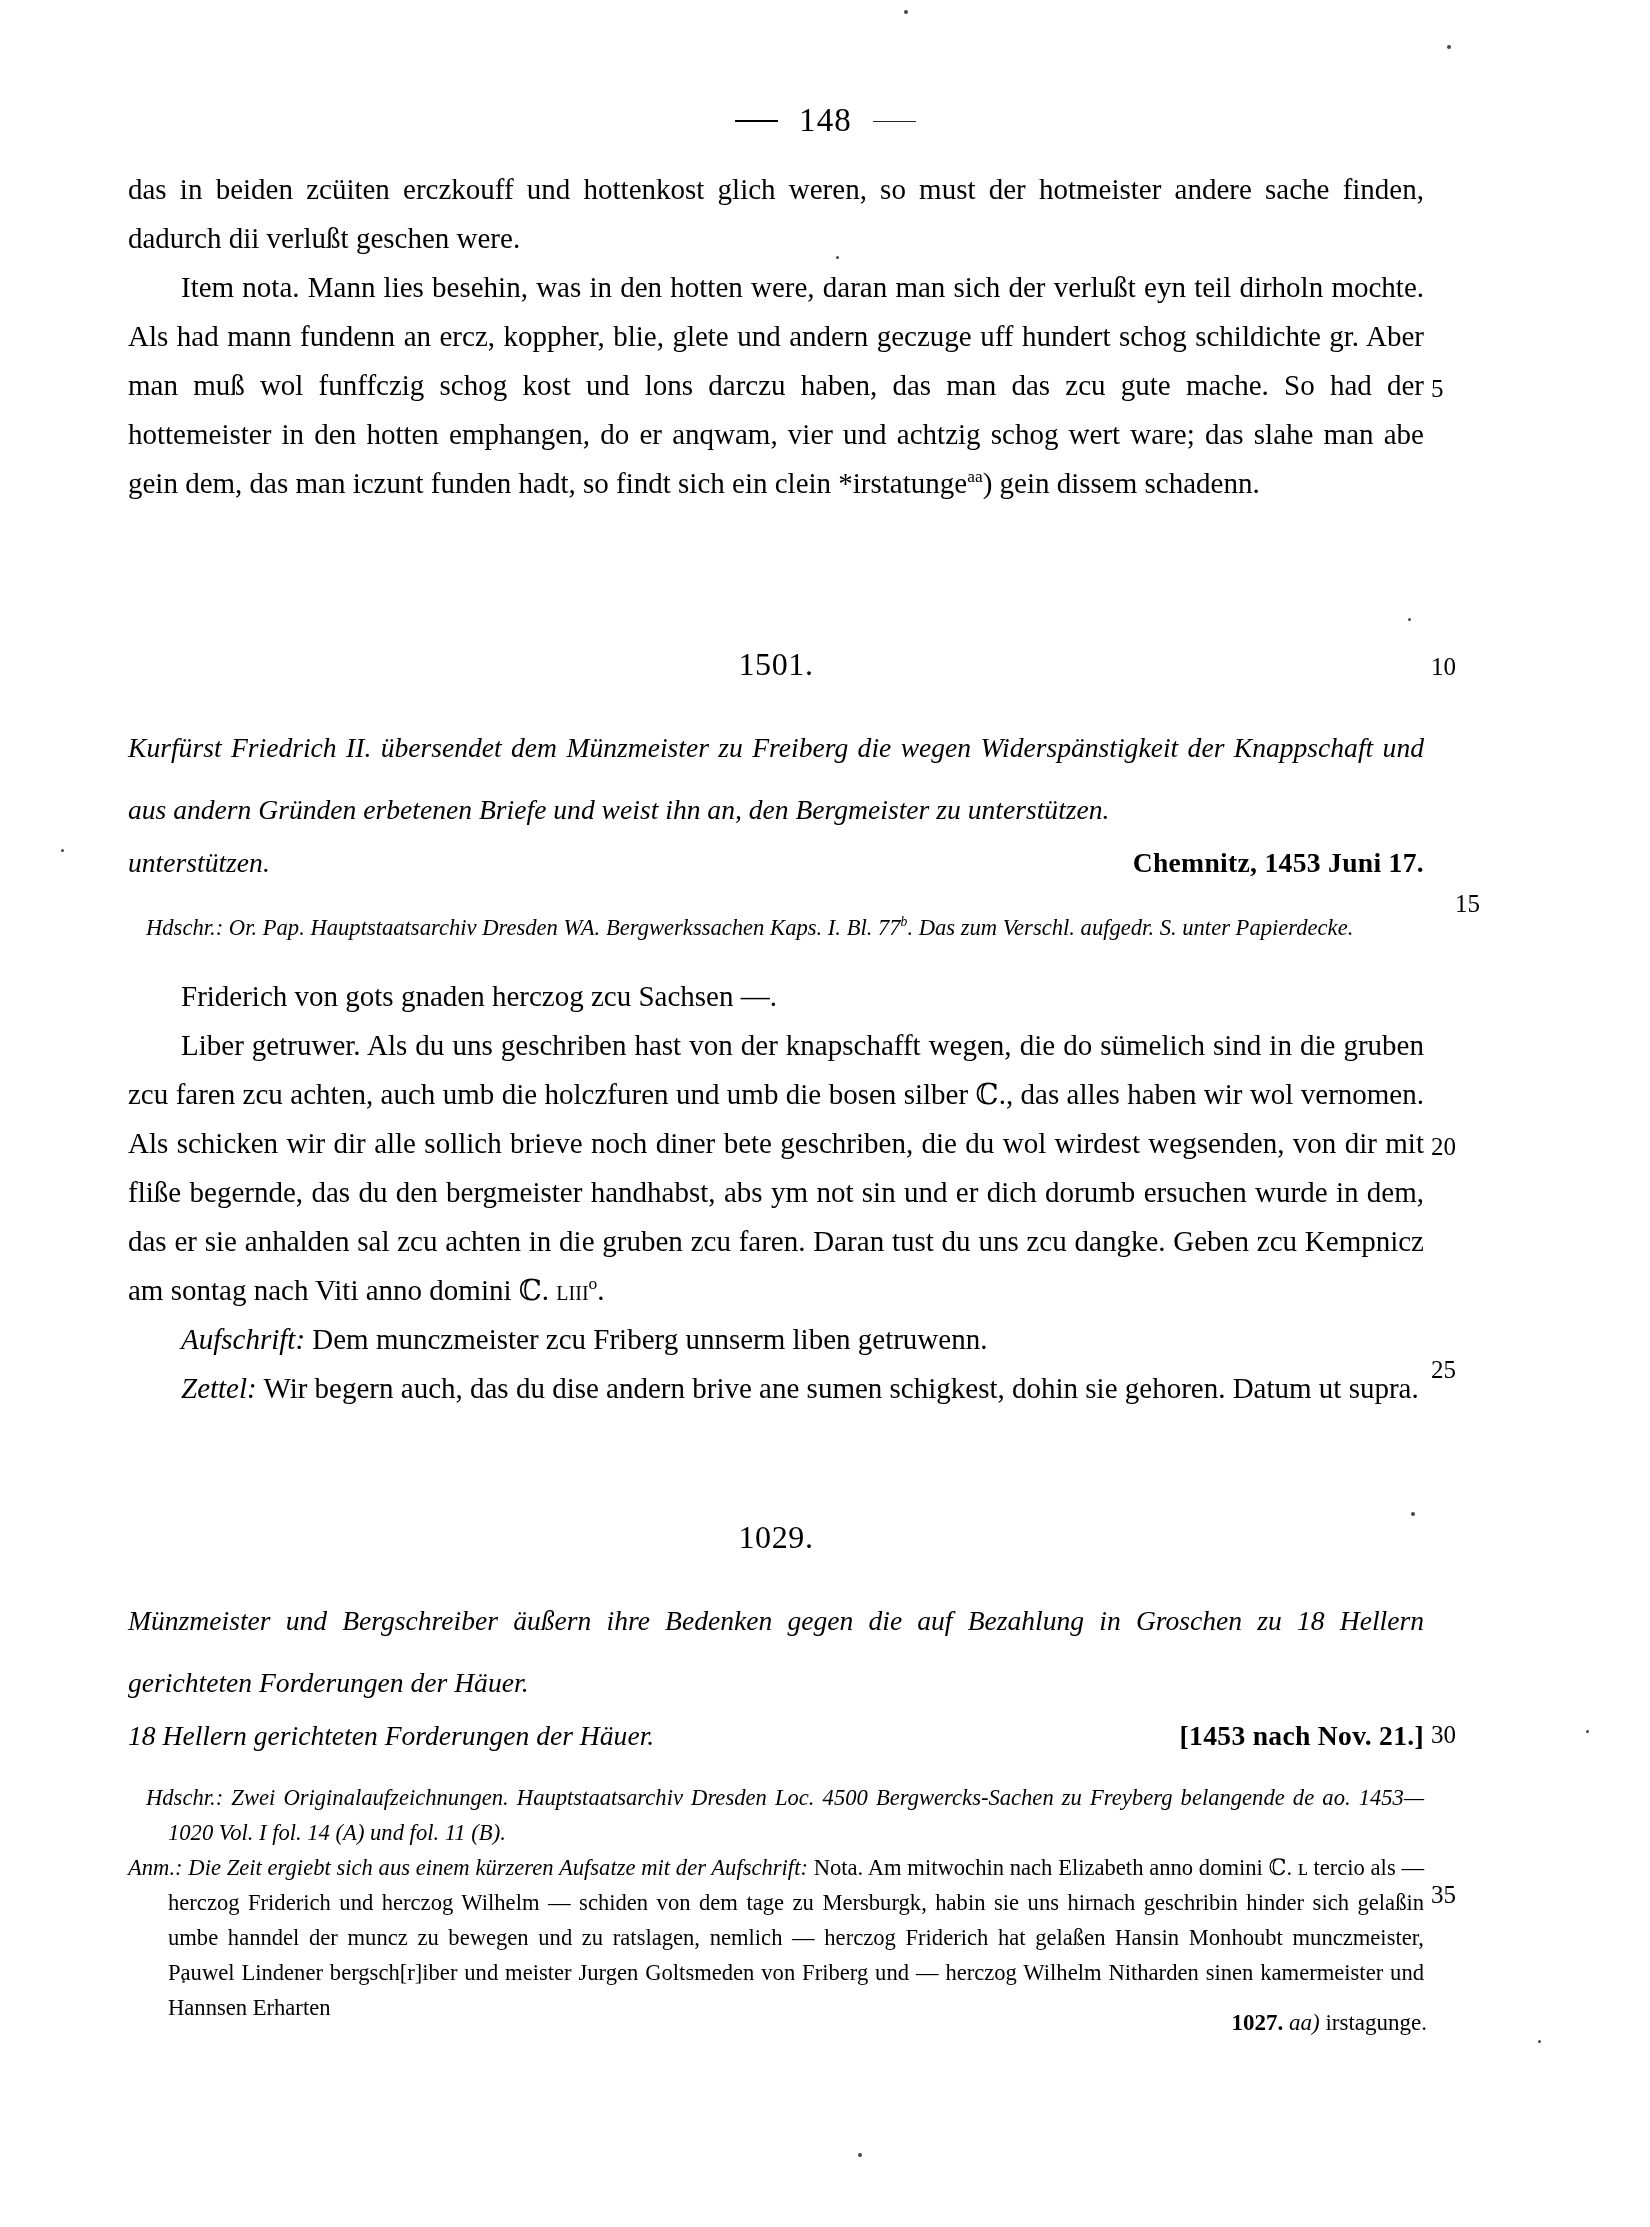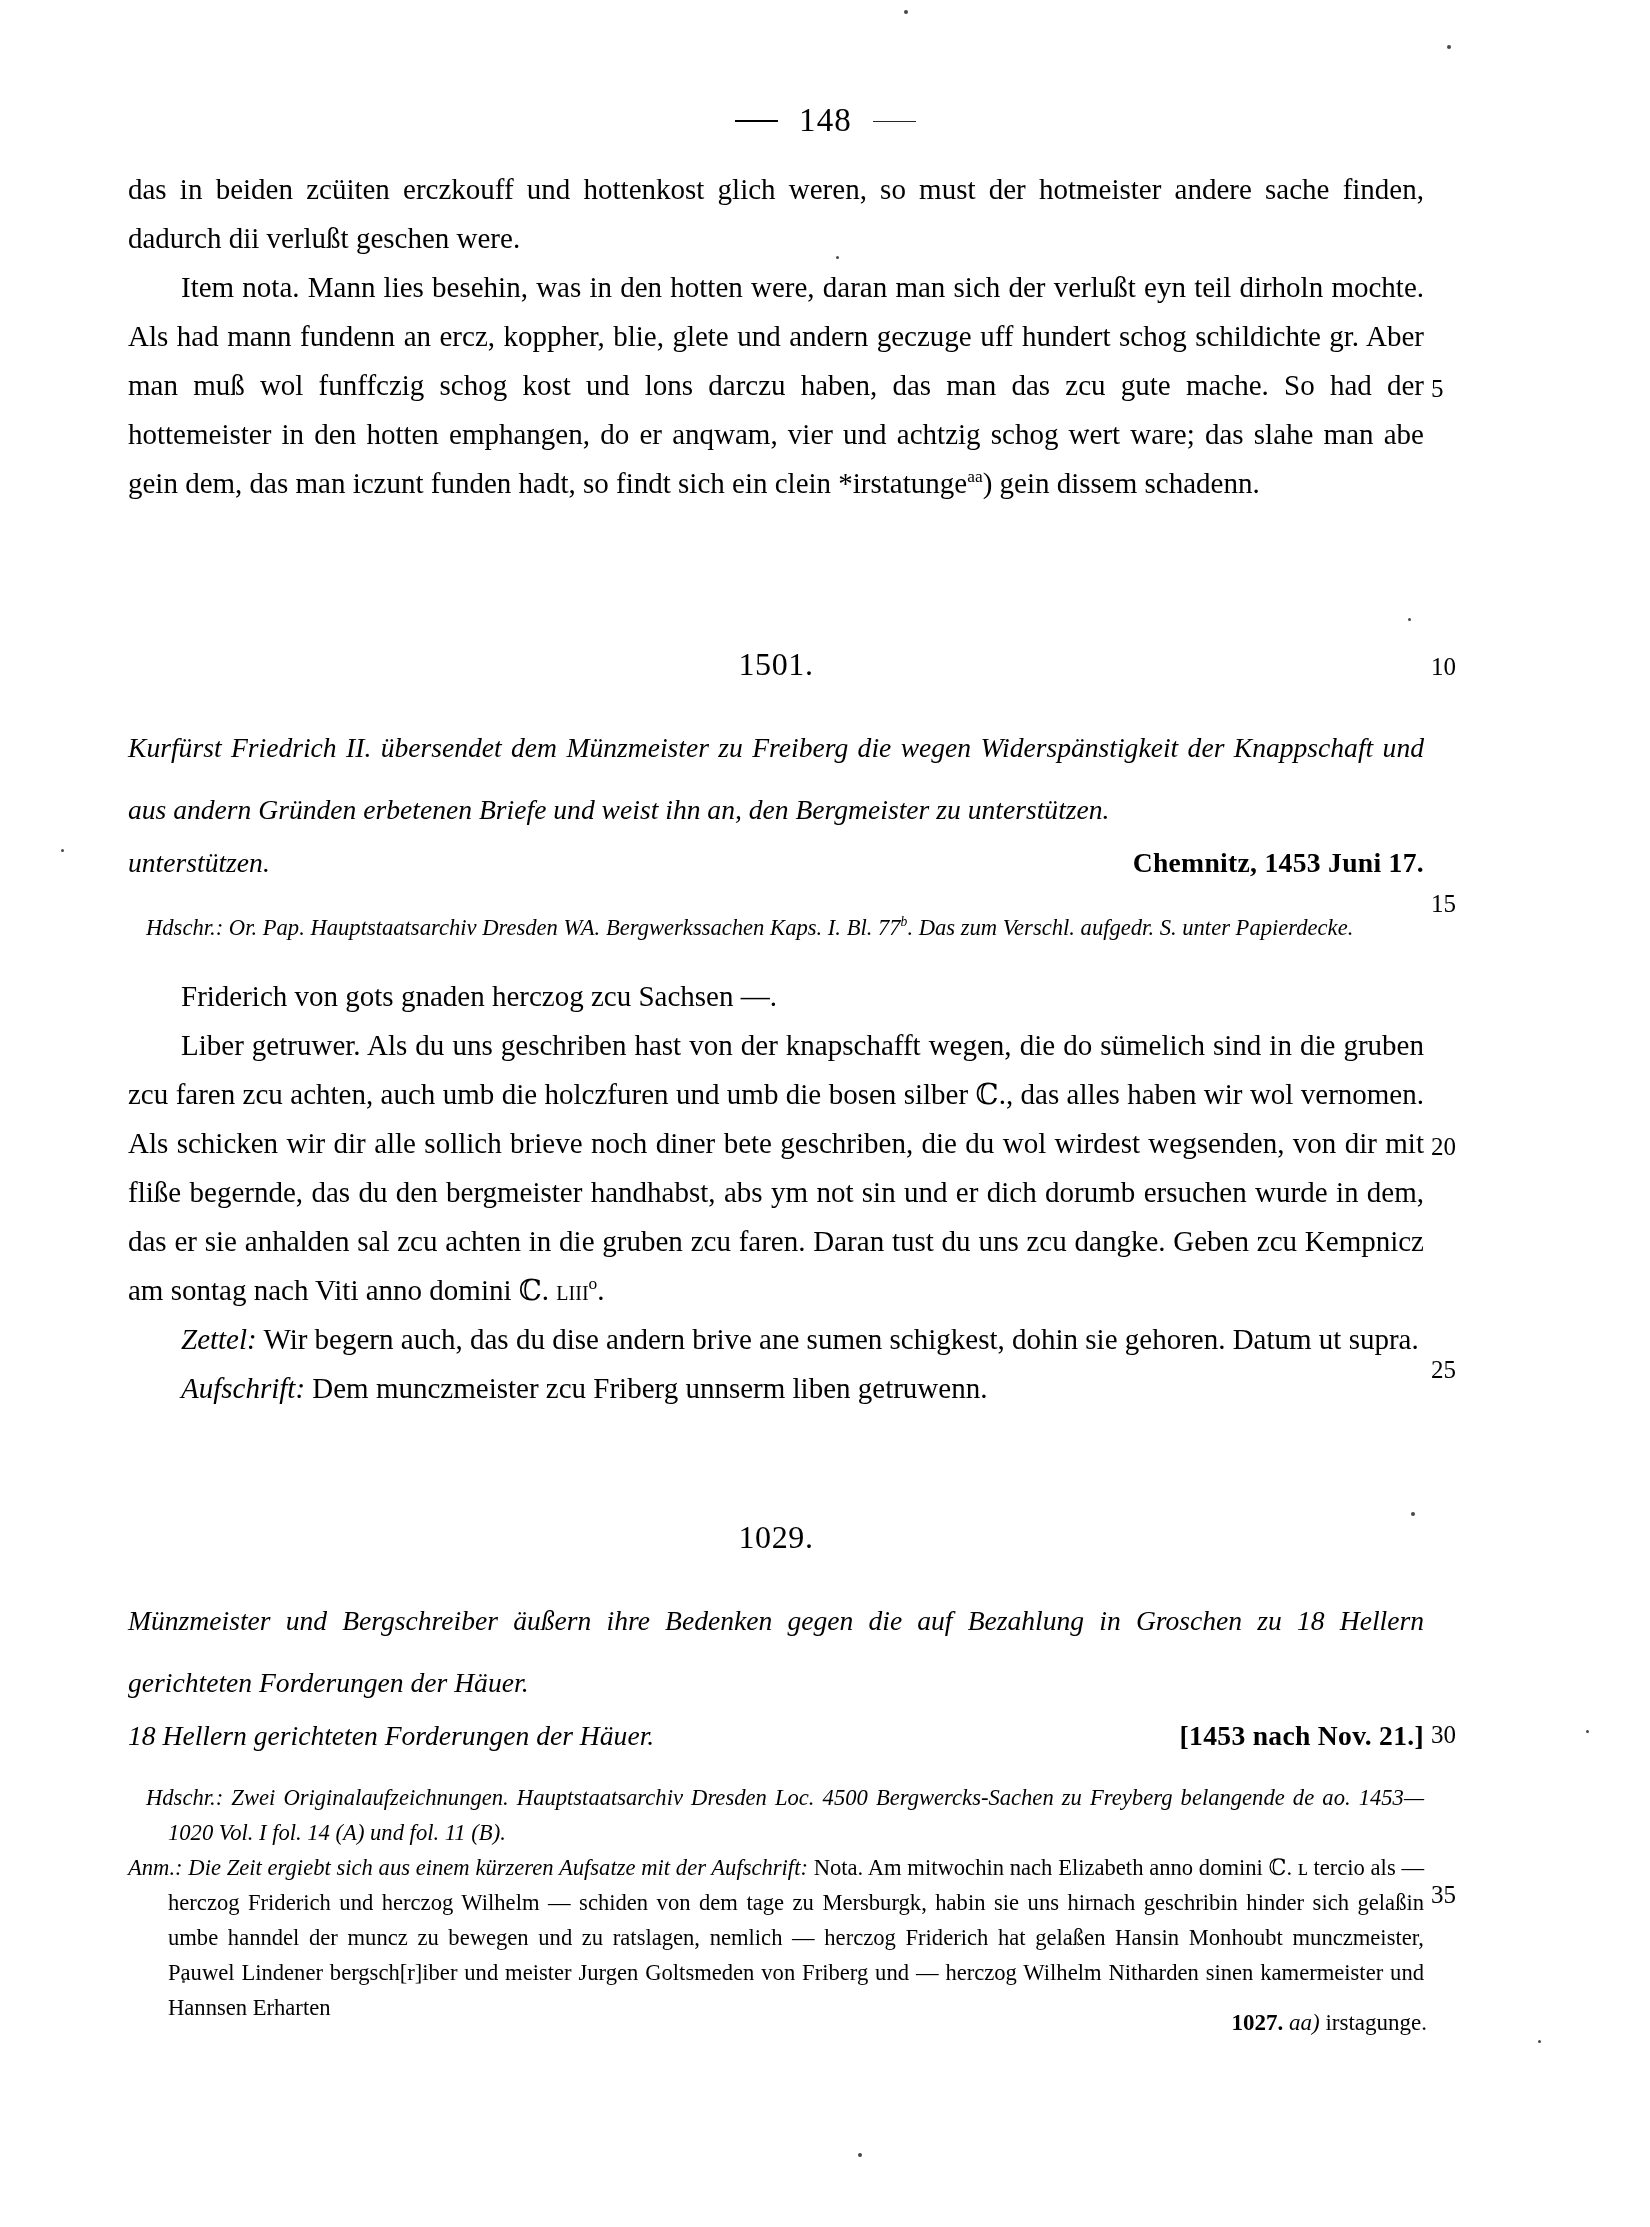--- a/index.html
+++ b/index.html
@@ -177,22 +177,22 @@
 
     <div style="height: 25px;"></div>
 
     <p class="source-note"><span>Hdschr.: Or. Pap. Hauptstaatsarchiv Dresden WA. Bergwerkssachen Kaps. I. Bl. 77</span><sup>b</sup><span>. Das zum Verschl. aufgedr. S. unter Papierdecke.</span></p>
 
     <div style="height: 26.5px;"></div>
 
     <div class="body-text">
       <p class="indent">Friderich von gots gnaden herczog zcu Sachsen —.</p>
       <p class="indent"><span>Liber getruwer.  Als du uns geschriben hast von der knapschafft wegen, die do sümelich sind in die gruben zcu faren zcu achten, auch umb die holczfuren und umb die bosen silber ℂ., das alles haben wir wol vernomen.  Als schicken wir dir alle sollich brieve noch diner bete geschriben, die du wol wirdest wegsenden, von dir mit fliße begernde, das du den bergmeister handhabst, abs ym not sin und er dich dorumb ersuchen wurde in dem, das er sie anhalden sal zcu achten in die gruben zcu faren.  Daran tust du uns zcu dangke.  Geben zcu Kempnicz am sontag nach Viti anno domini ℂ. </span><span class="smallcaps">LIII</span><sup>o</sup><span>.</span></p>
+      <p class="indent"><em>Aufschrift:</em><span> Dem munczmeister zcu Friberg unnserm liben getruwenn.</span></p>
       <p class="indent"><em>Zettel:</em><span> Wir begern auch, das du dise andern brive ane sumen schigkest, dohin sie gehoren.  Datum ut supra.</span></p>
-      <p class="indent"><em>Aufschrift:</em><span> Dem munczmeister zcu Friberg unnserm liben getruwenn.</span></p>
     </div>
   </div>
 
   <div class="col" style="top: 1519px;">
 
     <p class="sect-num">1029.</p>
 
     <div style="height: 34px;"></div>
 
     <p class="regest"><span>Münzmeister und Bergschreiber äußern ihre Bedenken gegen die auf Bezahlung in Groschen zu 18 Hellern gerichteten Forderungen der Häuer.</span></p>
@@ -209,21 +209,21 @@
     <p class="note-small"><em>Anm.:</em><em> Die Zeit ergiebt sich aus einem kürzeren Aufsatze mit der Aufschrift:</em><span> Nota. Am mitwochin nach Elizabeth anno domini ℂ. ʟ tercio als — herczog Friderich und herczog Wilhelm — schiden von dem tage zu Mersburgk, habin sie uns hirnach geschribin hinder sich gelaßin umbe hanndel der muncz zu bewegen und zu ratslagen, nemlich — herczog Friderich hat gelaßen Hansin Monhoubt munczmeister, Pauwel Lindener bergsch[r]iber und meister Jurgen Goltsmeden von Friberg und — herczog Wilhelm Nitharden sinen kamermeister und Hannsen Erharten</span></p>
   </div>
 
   <div class="col footnote" style="top: 2006px; left: 203px; width: 1224px;">
     <span class="fn-num">1027.</span>
     <span class="fn-mark">aa)</span><span> irstagunge.</span>
   </div>
 
   <div class="line-no" style="top: 375px;">5</div>
   <div class="line-no" style="top: 653px;">10</div>
-  <div class="line-no" style="top: 890px;">15</div>
+  <div class="line-no" style="top: 890px; margin-left: 24px;">15</div>
   <div class="line-no" style="top: 1133px;">20</div>
   <div class="line-no" style="top: 1356px;">25</div>
   <div class="line-no" style="top: 1721px;">30</div>
   <div class="line-no" style="top: 1881px;">35</div>
 
   <div class="speck" style="left:904px; top:10px;  width:3.9px; height:3.9px;"></div>
   <div class="speck" style="left:1447px; top:45px;  width:4.4px; height:4.4px;"></div>
   <div class="speck" style="left:836px; top:256px; width:3.3px; height:3.3px;"></div>
   <div class="speck" style="left:61px;  top:849px;width:3.3px; height:3.3px;"></div>
   <div class="speck" style="left:1408px; top:618px;width:3.3px; height:3.3px;"></div>

